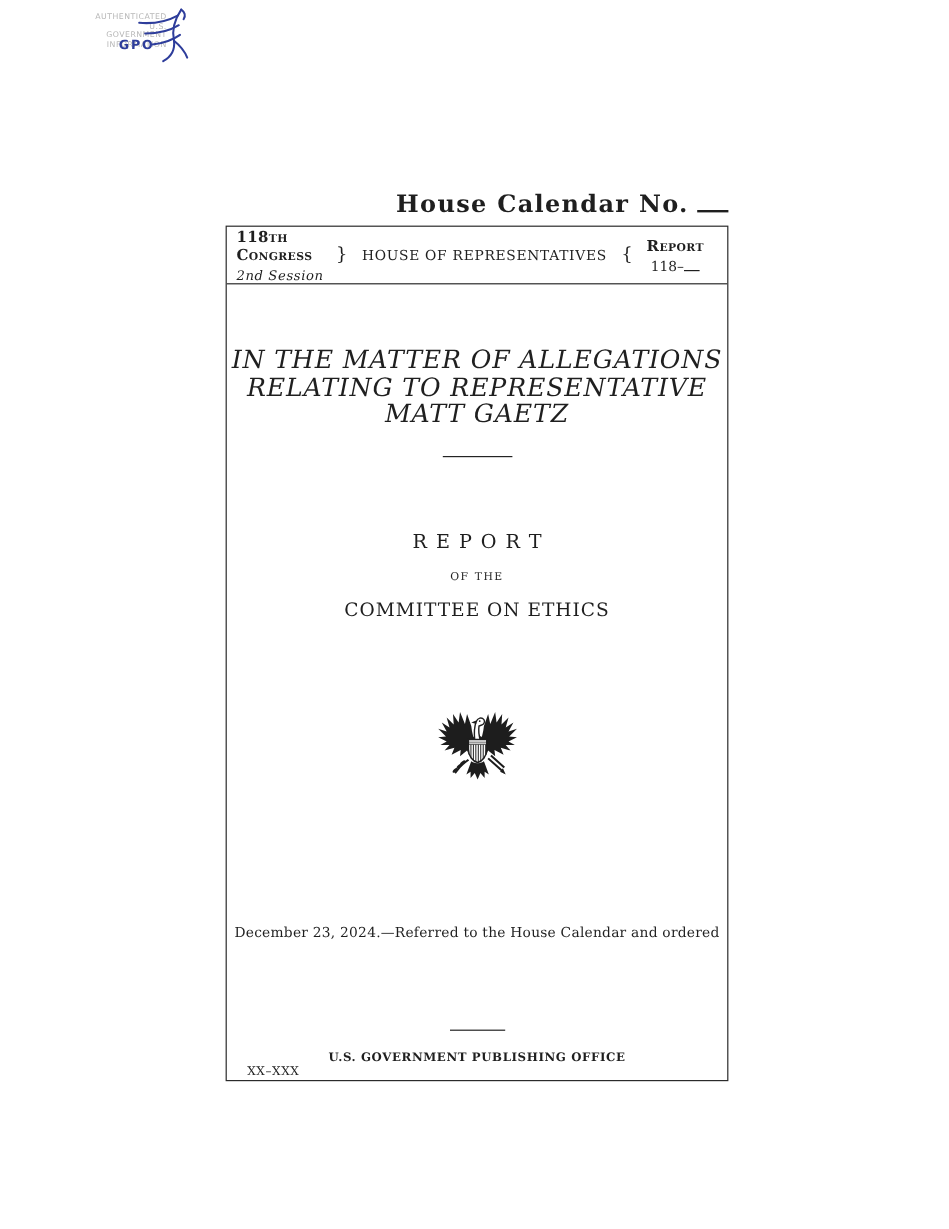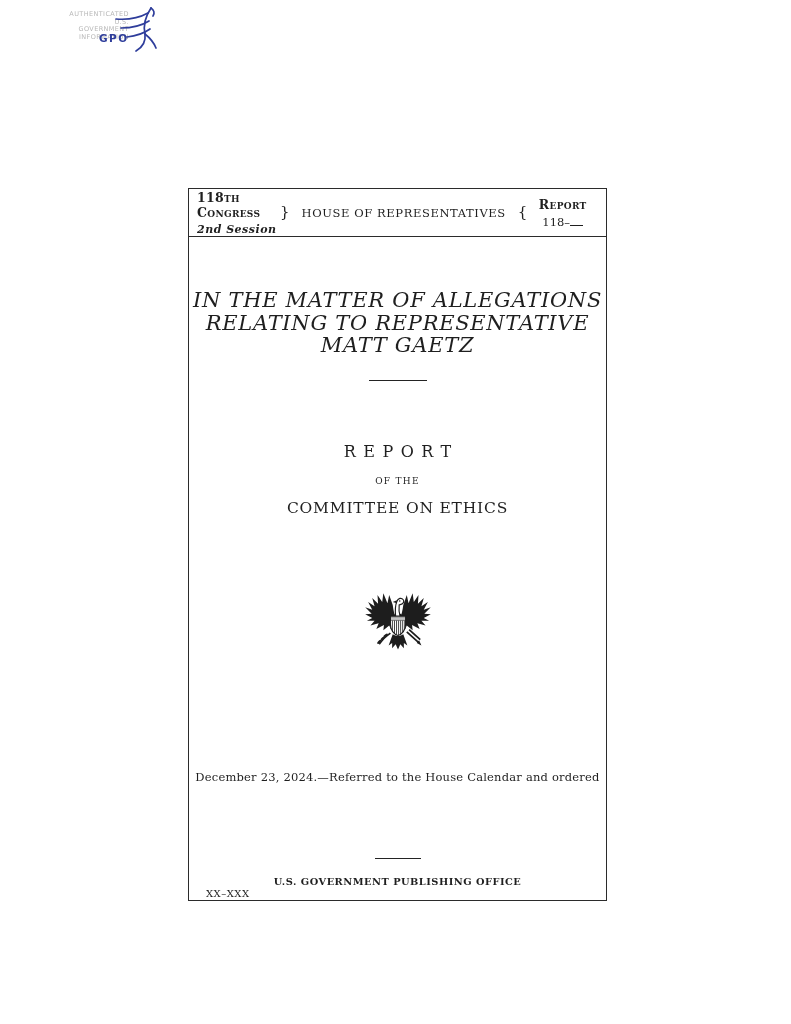--- a/index.html
+++ b/index.html
@@ -6,21 +6,21 @@
   html,body { background:#ffffff; }
   .page {
     position:relative; width:791px; height:1024px; background:#ffffff;
     font-family:"DejaVu Serif","Liberation Serif",serif;
     color:var(--ink,#1f1f1f); overflow:hidden; margin:0 auto;
   }
 
   
   .gpo-logo { position:absolute; left:57px; top:4px; width:104px; height:48px; }
   .gpo-text {
-    position:absolute; left:8px; top:7px; width:64px; text-align:right;
+    position:absolute; left:18px; top:7px; width:64px; text-align:right;
     font-family:"DejaVu Sans","Liberation Sans",sans-serif;
     font-size:6.5px; line-height:7.6px; letter-spacing:0.4px;
     color:var(--gpo-gray,#b7b7b7);
   }
   .gpo-acronym {
     position:absolute; left:42px; top:28px;
     font-family:"DejaVu Sans","Liberation Sans",sans-serif;
     font-size:10.5px; font-weight:bold; letter-spacing:1.5px;
     color:var(--gpo-blue,#2e3d9b);
     text-align:right;
@@ -46,21 +46,21 @@
     position:absolute; top:0; left:0; right:0; height:48px;
     border-bottom:1.3px solid #2b2b2b;
     display:flex; align-items:center; justify-content:space-between;
     padding:0 8px;
   }
   .hdr-left  { width:94px; text-align:left; }
   .hdr-right { width:80px; text-align:center; }
   .hdr-congress, .hdr-report {
     font-variant:small-caps; font-weight:bold; font-size:12.5px; letter-spacing:0.3px;
   }
-  .hdr-session { font-style:italic; font-size:11px; margin-top:3px; letter-spacing:0.5px;font-weight:bold; }
+  .hdr-session { font-style:italic; font-size:11px; margin-top:3px; letter-spacing:0.5px; }
   .hdr-number  { font-size:11.5px; margin-top:3px; }
   .blank-sm {
     display:inline-block; width:13px; height:2px;
     border-bottom:1.4px solid var(--ink,#1f1f1f);
   }
   .hdr-center { display:flex; align-items:center; gap:12px; }
   .brace { font-size:15px; line-height:15px; }
   .hdr-chamber { font-size:11.5px; letter-spacing:0.6px; white-space:nowrap; }
 
   
@@ -98,20 +98,23 @@
         <path d="M40,4 C34,13 32,21 34,30 C35,38 32,43 25,47"></path>
         <path d="M37,9 C28,14 17,16 5,15"></path>
         <path d="M38,17 C30,22 21,24 10,24"></path>
         <path d="M39,25 C32,30 25,32 16,33"></path>
         <path d="M40,4 C43,6 44,9 42,12"></path>
         <path d="M34,30 C39,34 43,39 45,44"></path>
       </g>
     </svg>
   </div>
 
+  <div class="calendar-heading">
+    <span>House Calendar No.</span><span class="blank-line"></span>
+  </div>
 
   <div class="main-box">
 
     <div class="box-header">
       <div class="hdr-left">
         <div class="hdr-congress">118th Congress</div>
         <div class="hdr-session">2nd Session</div>
       </div>
       <div class="hdr-center">
         <span class="brace">}</span>

